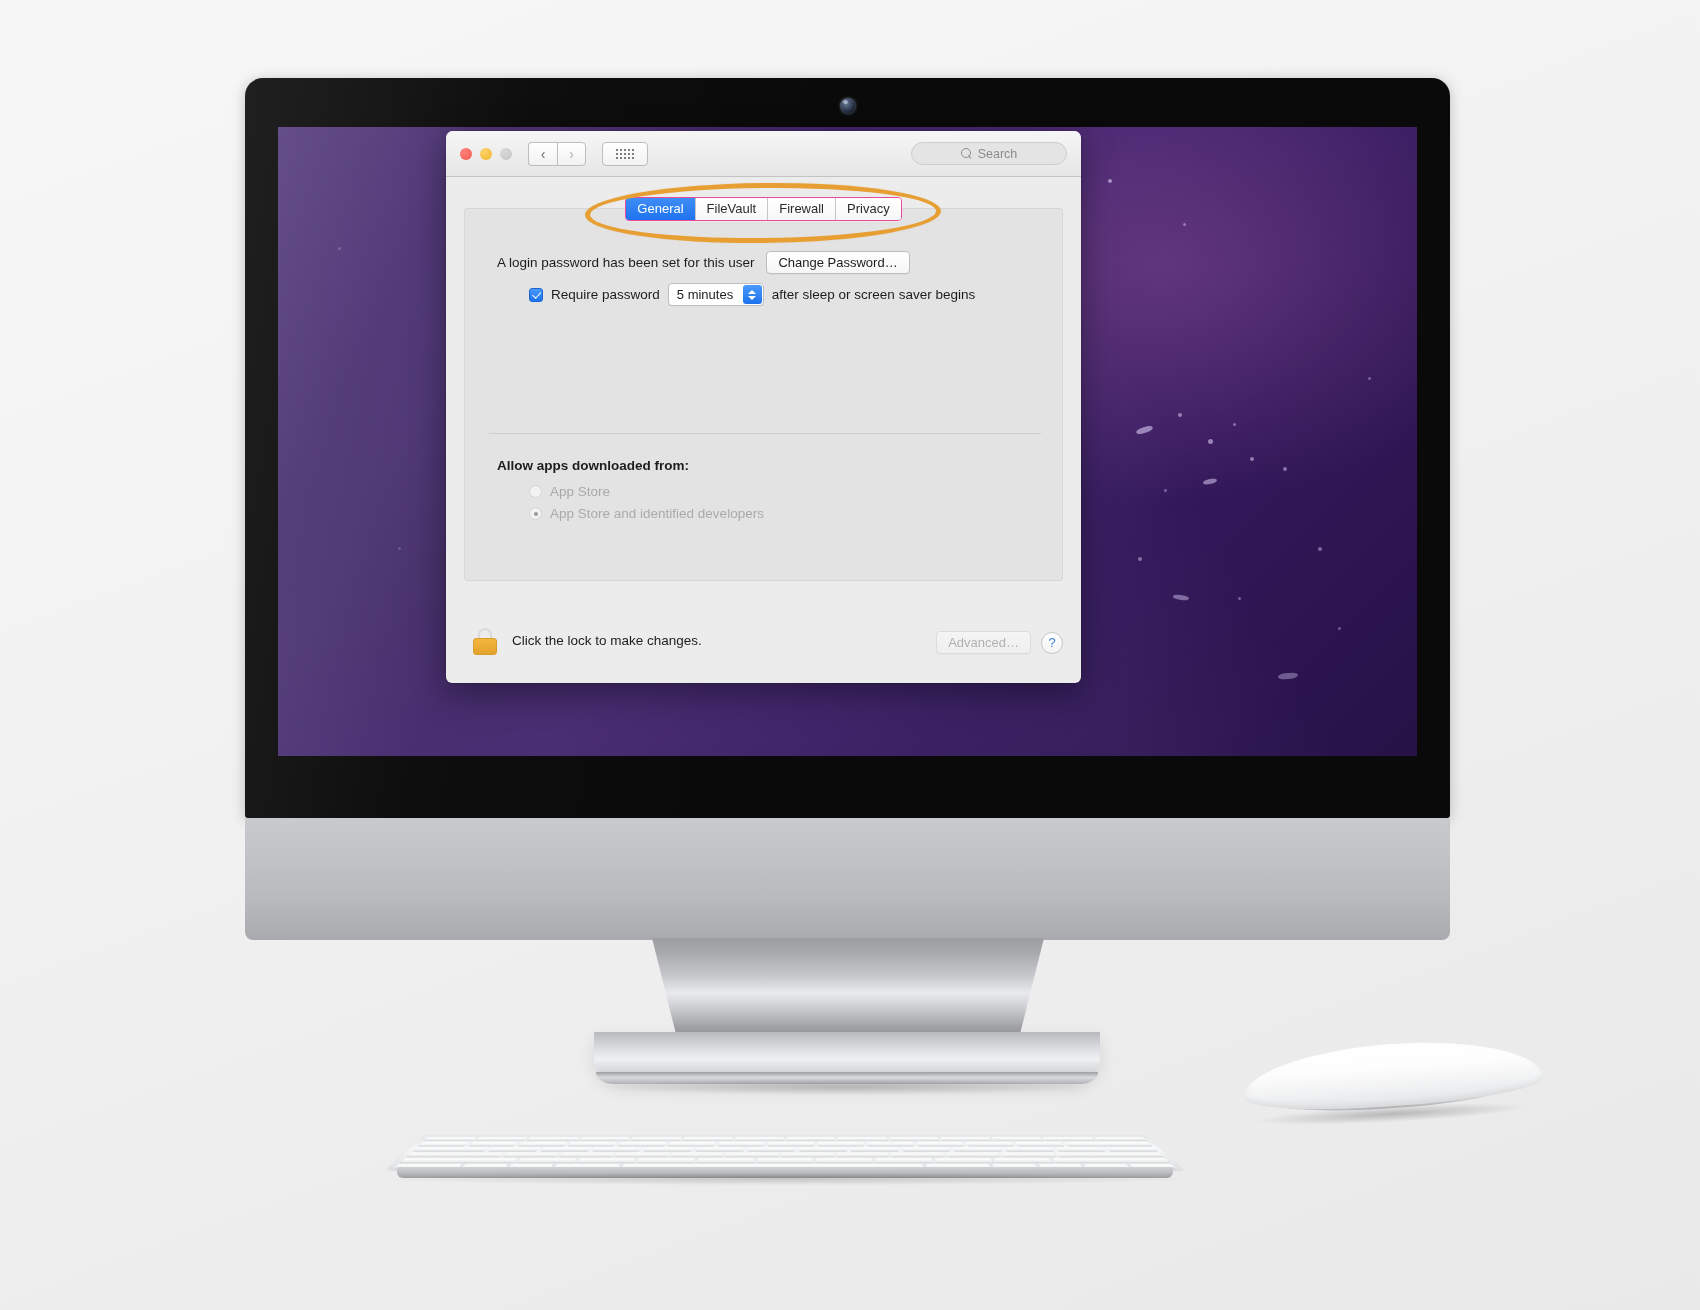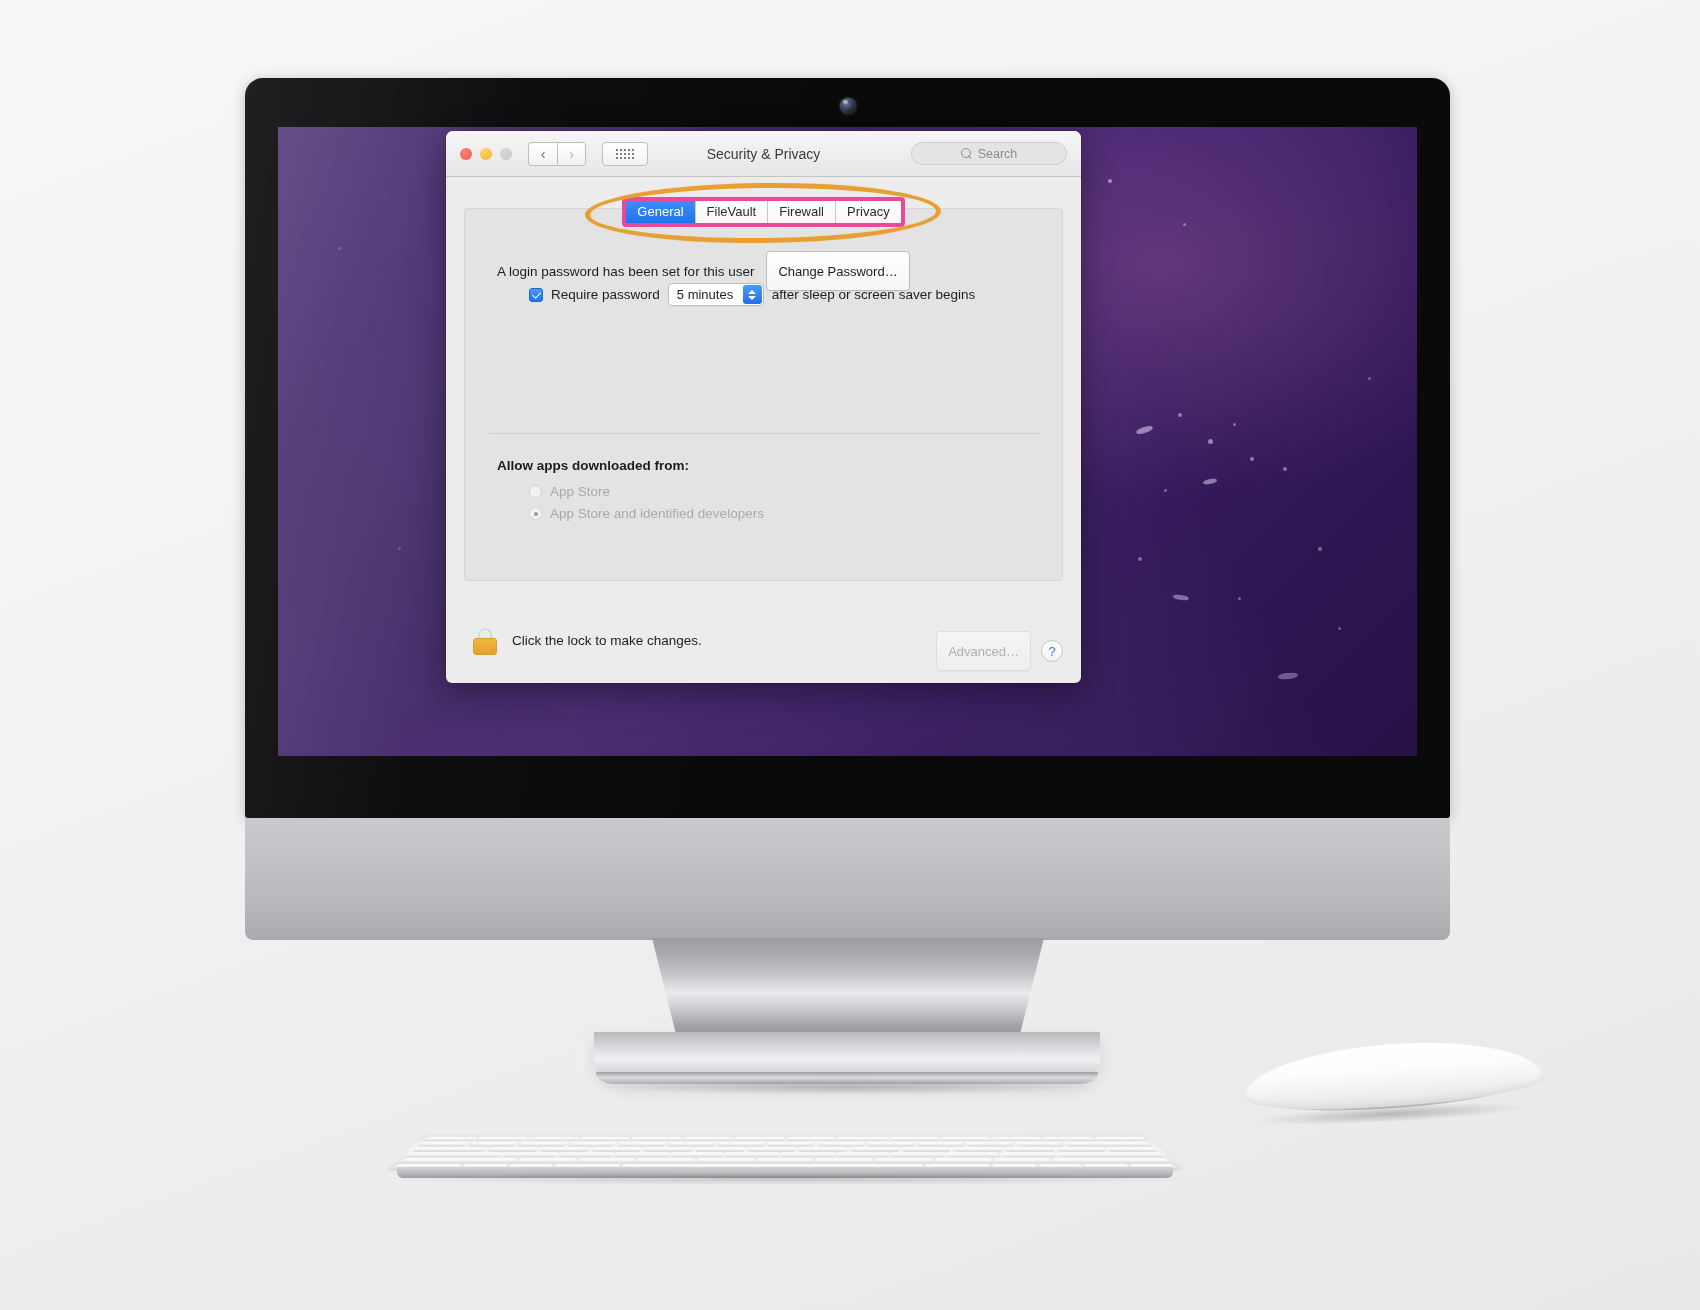--- a/index.html
+++ b/index.html
@@ -128,21 +128,21 @@
   .search-field .mag::after {
     content:""; position:absolute; left:7px; top:7px; width:4px; height:1.3px;
     background:#8e8e8e; transform: rotate(45deg); transform-origin: left center;
   }
   .search-ph { font-size: 12.5px; color: #8c8c8c; }
 
   
   .tabbar { display: flex; justify-content: center; padding-top: 20px; position: relative; z-index: 3;}
   .tabs {
     display: flex; border-radius: 4px; overflow: hidden;
-    border: 4px solid #ec4899;
+    border: 1px solid #ec4899;
     box-shadow: 0 0.5px 0 rgba(255,255,255,0.6);
   }
   .tab {
     padding: 0 11px; height: 22px; line-height: 22px;
     font-size: 13px; color: #2c2c2c;
     background: linear-gradient(#ffffff, #f7f7f7);
     border-right: 1px solid #c6c6c6;
     white-space: nowrap;
   }
   .tab:last-child { border-right: none; }
@@ -170,21 +170,21 @@
     left: 18px; top: 77px;
     width: 599px; height: 373px;
     background: #e3e3e3;
     border: 1px solid #d6d6d6;
     border-radius: 3px;
   }
   .row { display: flex; align-items: center; font-size: 13.5px; color: #1d1d1d; }
 
   .pw-row { position: absolute; left: 32px; top: 42px; gap: 12px; }
   .btn {
-    height: 40px; padding: 0 11px;
+    height: 23px; padding: 0 11px;
     background: linear-gradient(#ffffff, #f6f6f6);
     border: 1px solid #bdbdbd; border-radius: 4px;
     font-size: 13px; color: #1d1d1d;
     display:flex; align-items:center;
     box-shadow: 0 0.5px 0.5px rgba(0,0,0,0.06);
   }
   .btn.disabled { color: #b1b1b1; background: linear-gradient(#f4f4f4, #efefef); border-color: #dcdcdc; }
 
   .req-row { position: absolute; left: 64px; top: 74px; gap: 8px; }
   .cbx {
@@ -436,21 +436,20 @@
             <i></i>
             <i></i>
           <i></i>
             <i></i>
             <i></i>
             <i></i>
             <i></i>
         </div>
       </div>
 
-      <div class="win-title">Security &amp; Privacy</div>
 
       <div class="search-field">
         <span class="mag"></span>
         <span class="search-ph">Search</span>
       </div>
     </div>
 
     <div class="tabbar">
       <div class="tabs">
         <div class="tab active">General</div>

